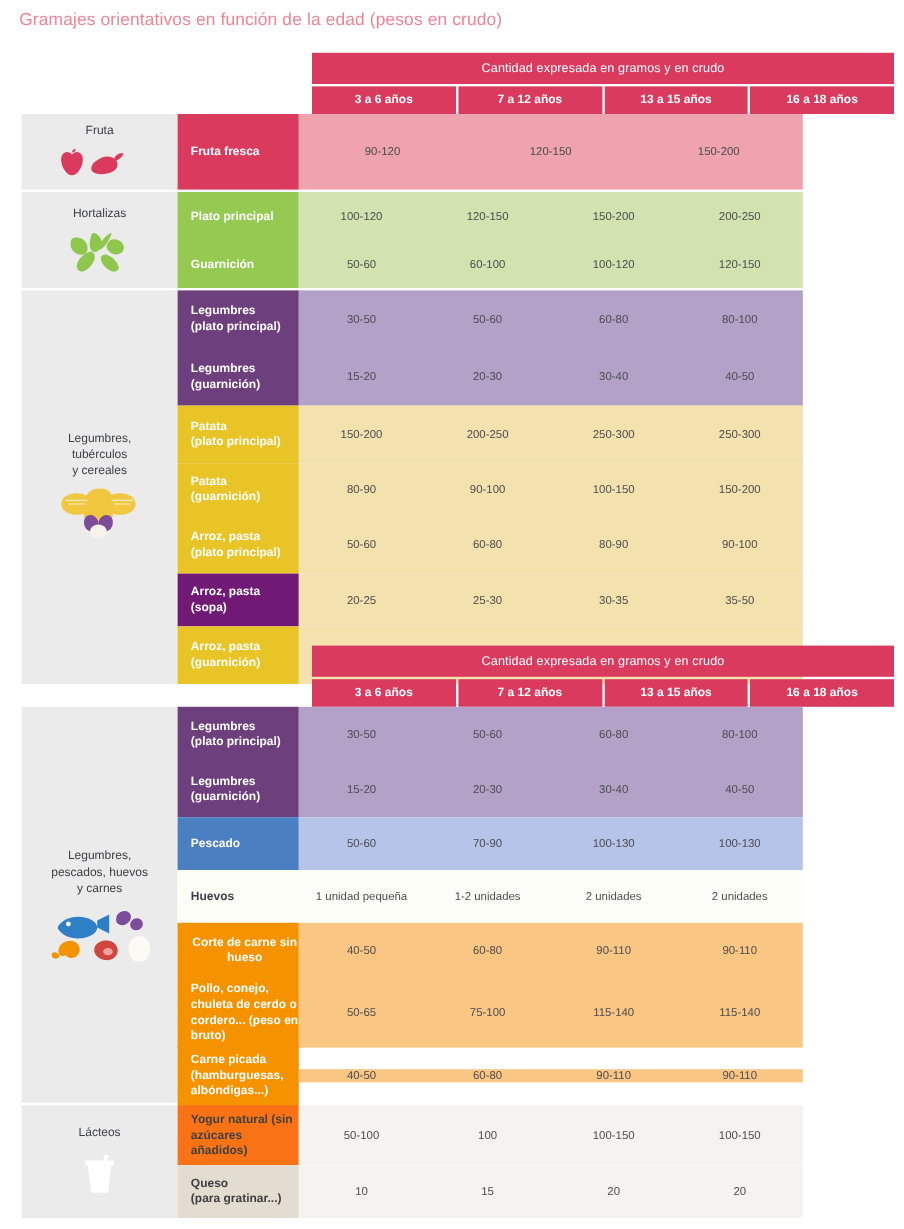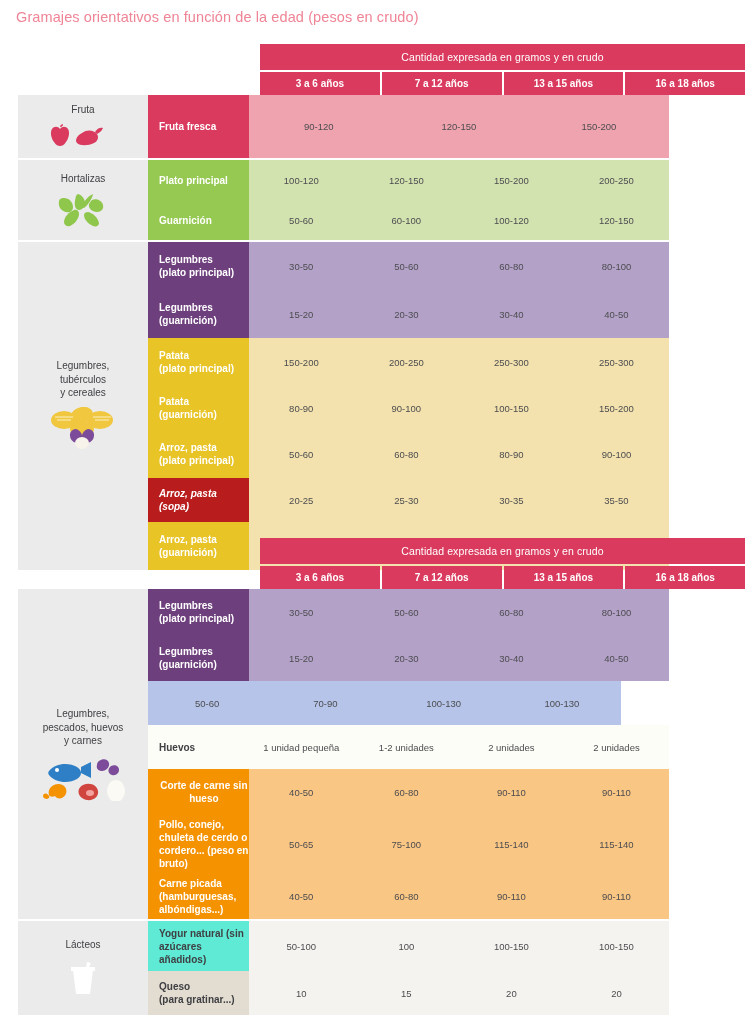--- a/index.html
+++ b/index.html
@@ -226,21 +226,21 @@
             <div class="row" style="height: 48px;">
               <div class="rlabel" style="background: rgb(232, 196, 39);">Arroz, pasta<br>(plato principal)</div>
               <div class="rdata" style="background: rgb(243, 226, 173);">
                 <div class="cell">50-60</div>
                 <div class="cell">60-80</div>
                 <div class="cell">80-90</div>
                 <div class="cell">90-100</div>
               </div>
             </div>
             <div class="row" style="height: 44px;">
-              <div class="rlabel" style="background: #b91c1c; font-style: italic;">Arroz, pasta (sopa)</div>
+              <div class="rlabel" style="background: #701a75;">Arroz, pasta (sopa)</div>
               <div class="rdata" style="background: rgb(243, 226, 173);">
                 <div class="cell">20-25</div>
                 <div class="cell">25-30</div>
                 <div class="cell">30-35</div>
                 <div class="cell">35-50</div>
               </div>
             </div>
             <div class="row" style="height: 48px;">
               <div class="rlabel" style="background: rgb(232, 196, 39);">Arroz, pasta<br>(guarnición)</div>
               <div class="rdata" style="background: rgb(243, 226, 173);">
@@ -297,20 +297,21 @@
             <div class="row" style="height: 46px;">
               <div class="rlabel" style="background: rgb(110, 63, 125);">Legumbres<br>(guarnición)</div>
               <div class="rdata" style="background: rgb(179, 161, 199);">
                 <div class="cell">15-20</div>
                 <div class="cell">20-30</div>
                 <div class="cell">30-40</div>
                 <div class="cell">40-50</div>
               </div>
             </div>
             <div class="row" style="height: 44px;">
+              <div class="rlabel" style="background: rgb(74, 127, 193);">Pescado</div>
               <div class="rdata" style="background: rgb(181, 196, 232);">
                 <div class="cell">50-60</div>
                 <div class="cell">70-90</div>
                 <div class="cell">100-130</div>
                 <div class="cell">100-130</div>
               </div>
             </div>
             <div class="row" style="height: 44px;">
               <div class="rlabel dark" style="background: rgb(253, 253, 247);">Huevos</div>
               <div class="rdata" style="background: rgb(253, 253, 247);">
@@ -331,21 +332,21 @@
             </div>
             <div class="row" style="height: 58px;">
               <div class="rlabel" style="background: rgb(244, 146, 0);">Pollo, conejo,<br>chuleta de cerdo o<br>cordero... (peso en<br>bruto)</div>
               <div class="rdata" style="background: rgb(250, 198, 131);">
                 <div class="cell">50-65</div>
                 <div class="cell">75-100</div>
                 <div class="cell">115-140</div>
                 <div class="cell">115-140</div>
               </div>
             </div>
-            <div class="row" style="height: 46px;">
+            <div class="row" style="height: 46px; align-items: center;">
               <div class="rlabel" style="background: rgb(244, 146, 0);">Carne picada<br>(hamburguesas,<br>albóndigas...)</div>
               <div class="rdata" style="background: rgb(250, 198, 131);">
                 <div class="cell">40-50</div>
                 <div class="cell">60-80</div>
                 <div class="cell">90-110</div>
                 <div class="cell">90-110</div>
               </div>
             </div>
           </div>
         </div>
@@ -355,21 +356,21 @@
             <div class="cat-icon">
               <svg width="40" height="40" viewBox="0 0 40 40">
     <path d="M10 12h20l-3 24H13z" fill="#ffffff"></path>
     <path d="M8 9h24v4H8z" fill="#ffffff"></path>
     <path d="M24 4l4 1-3 6-2-1z" fill="#ffffff"></path>
   </svg>
             </div>
           </div>
           <div class="rows">
             <div class="row" style="height: 50px;">
-              <div class="rlabel dark" style="background: #5eead4;">Yogur natural (sin<br>azúcares añadidos)</div>
+              <div class="rlabel dark" style="background: #f97316;">Yogur natural (sin<br>azúcares añadidos)</div>
               <div class="rdata" style="background: rgb(245, 243, 239);">
                 <div class="cell">50-100</div>
                 <div class="cell">100</div>
                 <div class="cell">100-150</div>
                 <div class="cell">100-150</div>
               </div>
             </div>
             <div class="row" style="height: 44px;">
               <div class="rlabel dark" style="background: rgb(227, 220, 208);">Queso<br>(para gratinar...)</div>
               <div class="rdata" style="background: rgb(245, 243, 239);">

